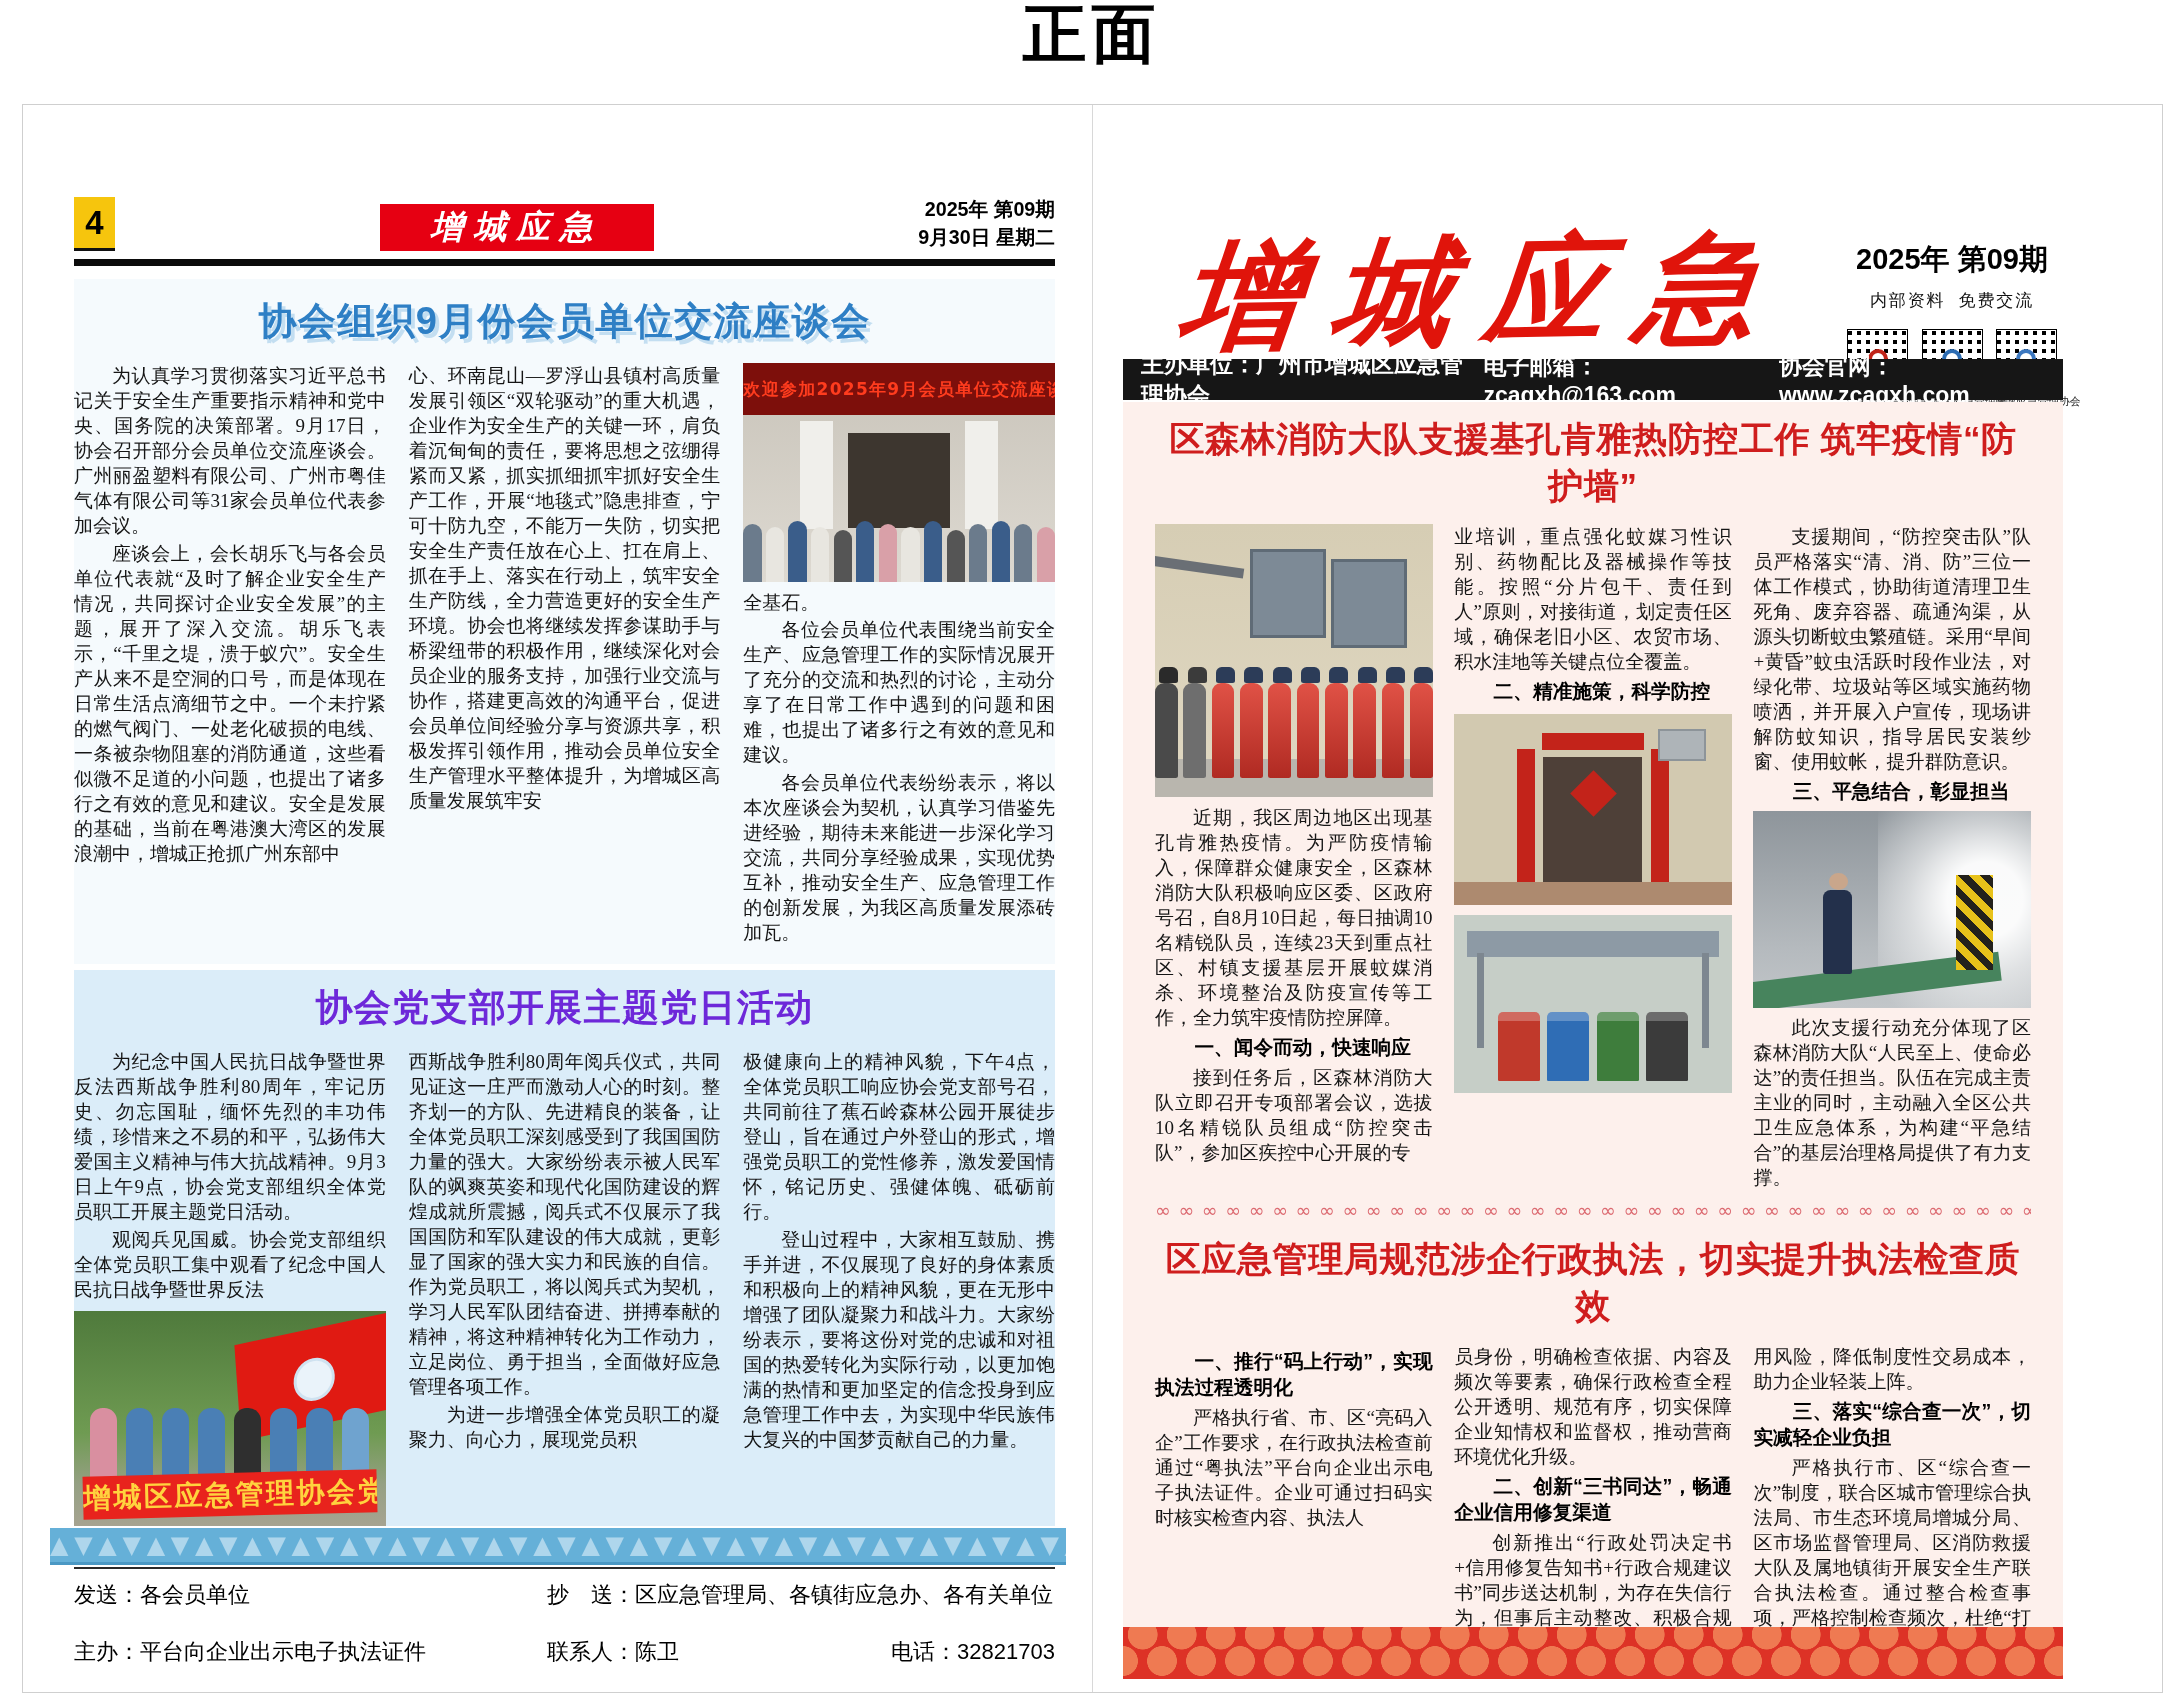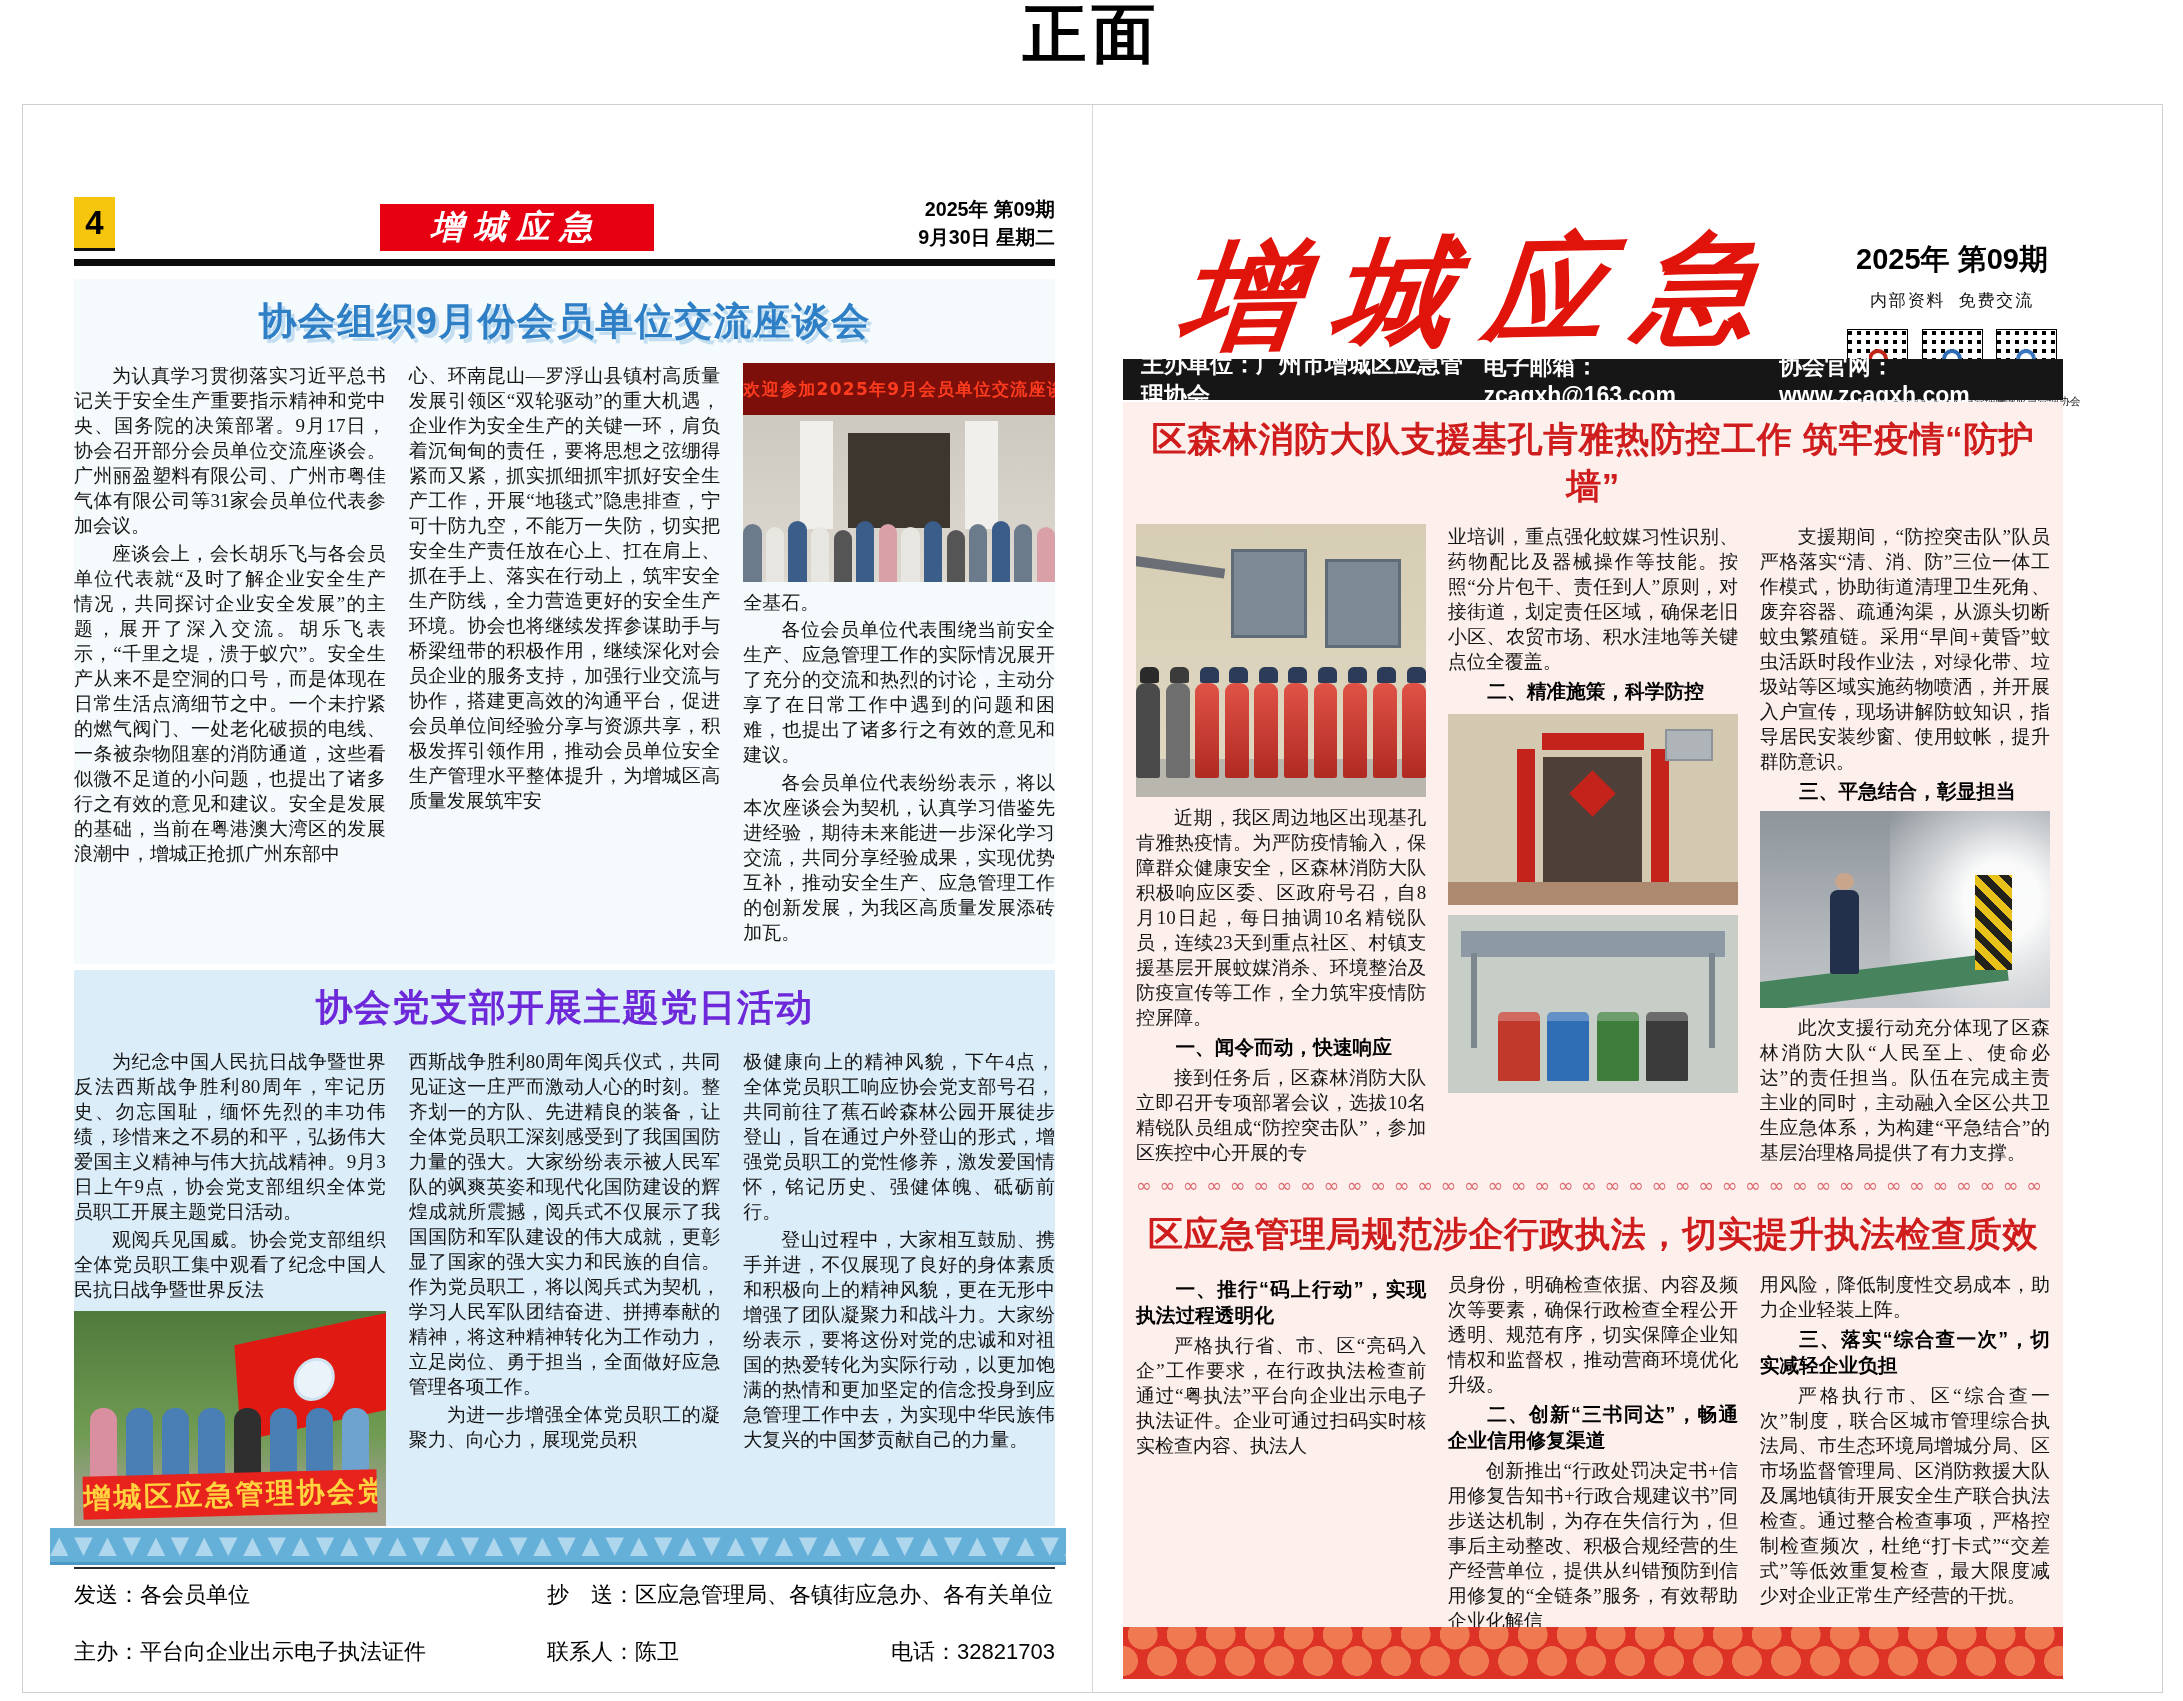--- a/index.html
+++ b/index.html
@@ -116,21 +116,21 @@
   .qr-item:nth-child(2) .qr::after{border-color:#2b6cb3;}
   .qr-item:nth-child(3) .qr::after{border-color:#3c78c0;}
   .qr-label{margin-top:5.1px;font-family:"Liberation Sans",sans-serif;font-size:10.8px;color:#222;white-space:nowrap;}
 
   .rp-bar{position:absolute;top:254px;left:30px;width:940px;height:41px;background:#161616;
     color:#fff;font-family:"Liberation Sans",sans-serif;font-weight:bold;font-size:23px;
     display:flex;align-items:center;justify-content:space-between;padding:0 18px;box-sizing:border-box;}
   .rp-bar-right{display:flex;gap:28px;}
 
   .rp-panel{position:absolute;top:297px;left:30px;width:940px;height:1225px;
-    background:#fdf0ec;padding:0 13px;box-sizing:border-box;overflow:hidden;}
+    background:#fdf0ec;padding:0 32px;box-sizing:border-box;overflow:hidden;}
   .rp-h1{margin:14px 0 0 0;text-align:center;font-family:"Liberation Sans","DejaVu Sans",sans-serif;
     font-weight:900;font-size:35px;color:#cf1d1d;letter-spacing:0.6px;}
   .rp-panel .cols{gap:21.6px;padding-top:14px;}
   .wavy{height:23px;margin:6.4px 0 1.3px 0;overflow:hidden;text-align:center;color:#dc6a71;
     font-size:19px;letter-spacing:7.6px;line-height:23px;font-family:"DejaVu Sans",sans-serif;}
   .wavy::before{content:"∞∞∞∞∞∞∞∞∞∞∞∞∞∞∞∞∞∞∞∞∞∞∞∞∞∞∞∞∞∞∞∞∞∞∞∞∞∞∞∞";}
 
   .photo-fire{height:273px;margin-bottom:7.6px;background:linear-gradient(#d6cdb4,#e0d8c2);}
   .pf-win{position:absolute;top:25.4px;width:70px;height:83px;background:#7d8a96;border:3.8px solid #5f6b76;}
   .pf-win.w1{left:95px;} .pf-win.w2{right:25.4px;top:35px;}

